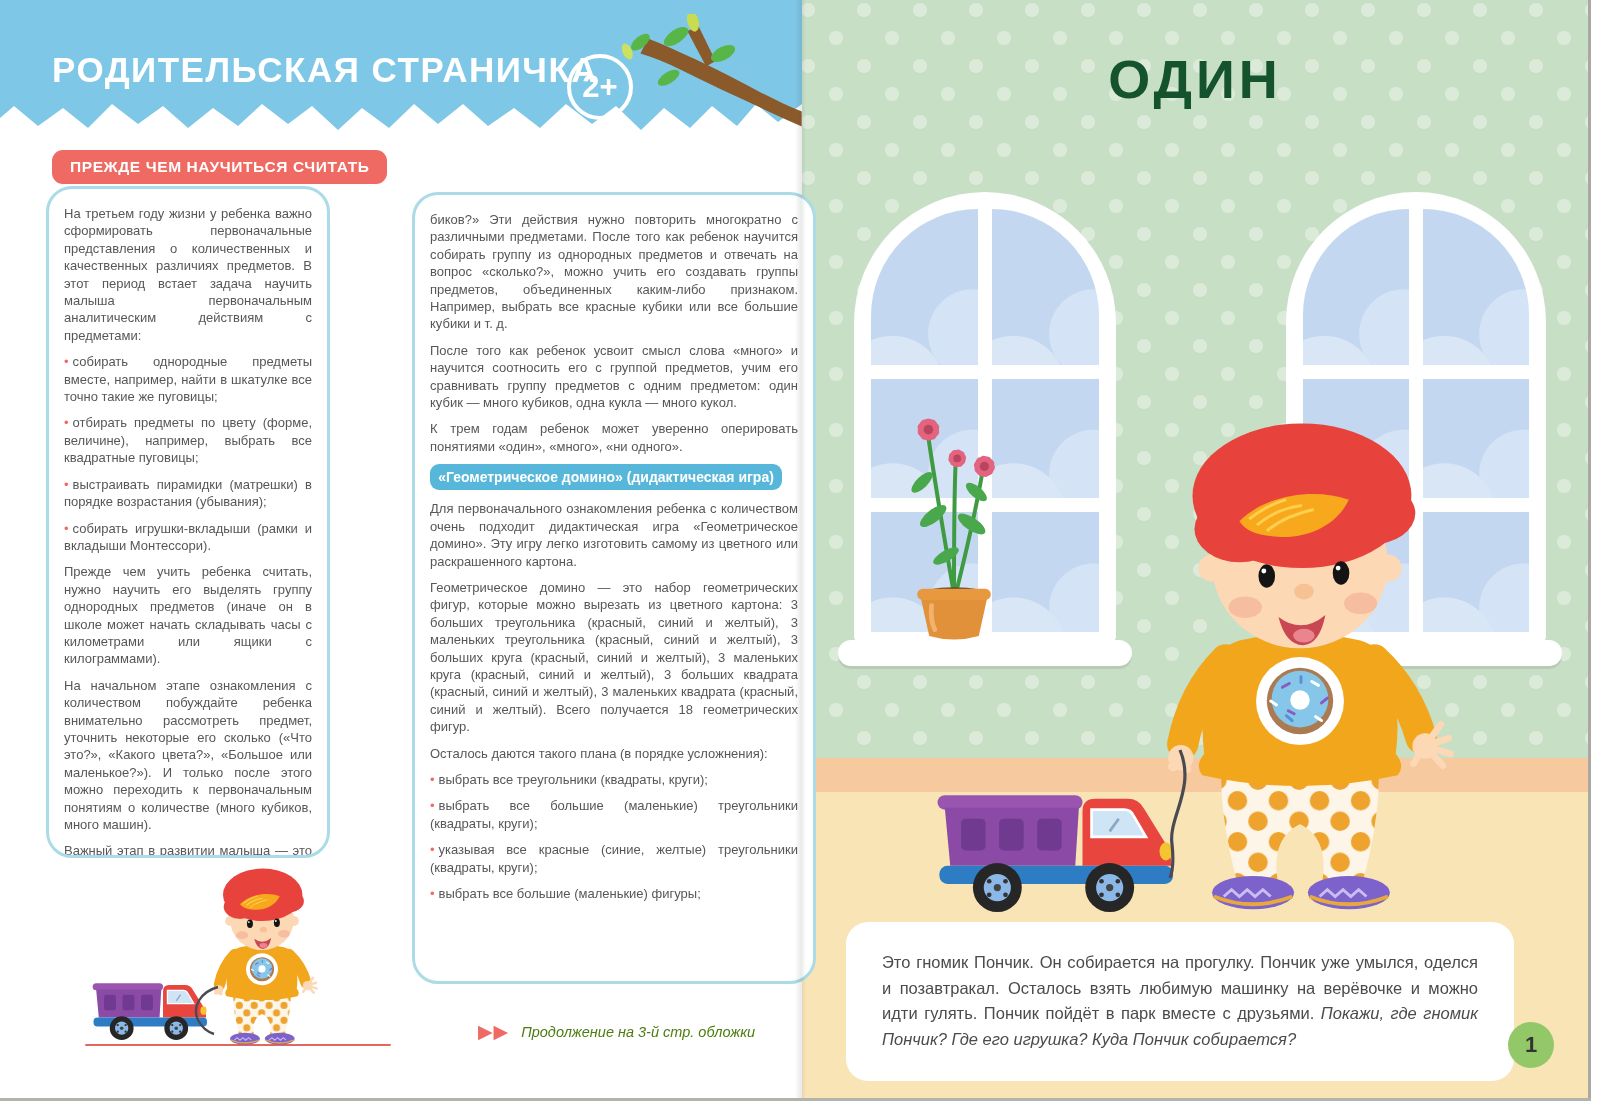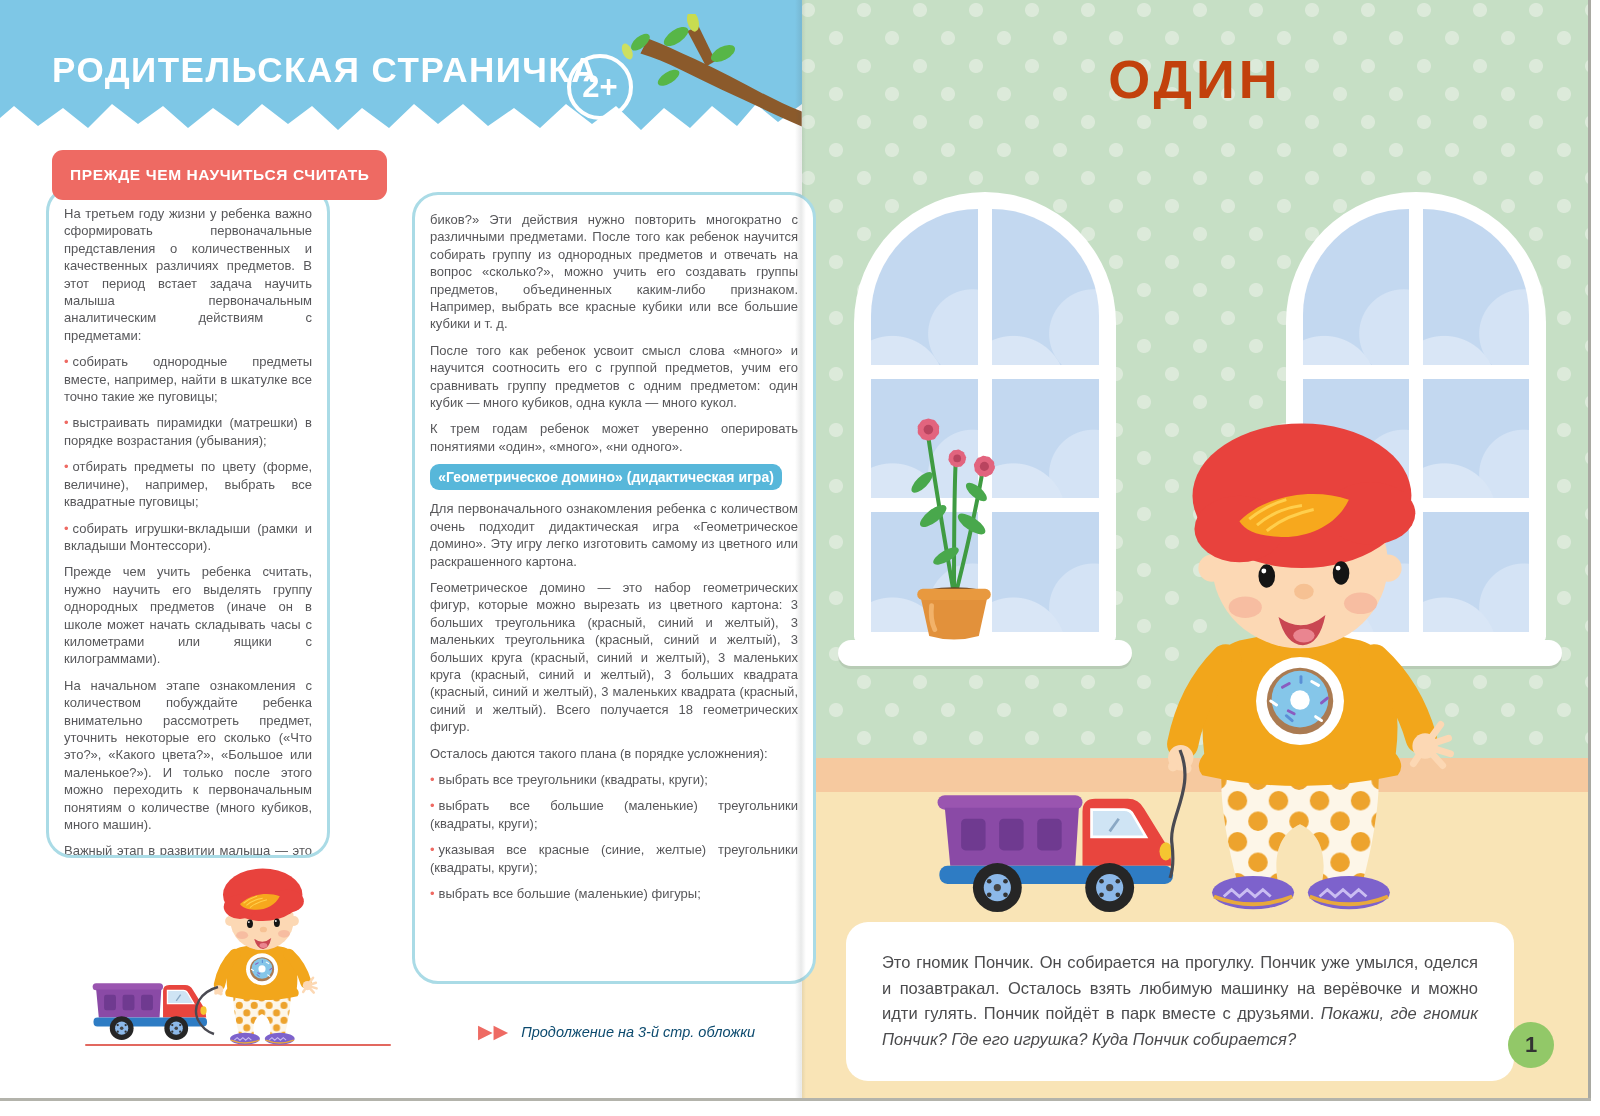--- a/index.html
+++ b/index.html
@@ -19,21 +19,21 @@
     letter-spacing:1.5px;white-space:nowrap;
   }
   #lp-badge{
     left:567px;top:54px;width:58px;height:58px;border:4px solid #ffffff;border-radius:50%;
     color:#ffffff;font-size:31px;font-weight:700;display:flex;align-items:center;justify-content:center;
   }
   #lp-branch{left:612px;top:14px;width:192px;height:122px;}
 
   #section-label{
     left:52px;top:150px;background:var(--accent-red,#ee6a63);color:#fff;
-    font-size:15.5px;font-weight:700;letter-spacing:.6px;padding:16px 18px;border-radius:11px;
+    font-size:15.5px;font-weight:700;letter-spacing:.6px;padding:8px 18px;border-radius:11px;
     white-space:nowrap;z-index:3;
   }
 
   .text-box{
     border:3px solid var(--box-border,#aadbe6);border-radius:26px;background:#fff;
     padding:16px 15px 12px 15px;box-sizing:border-box;overflow:hidden;z-index:1;
   }
   #box1{left:46px;top:186px;width:284px;height:672px;}
   #box2{left:412px;top:192px;width:404px;height:792px;}
 
@@ -48,37 +48,37 @@
   }
 
   #mini-illustration{left:80px;top:852px;width:320px;height:200px;}
   #mini-ground{left:5px;top:192px;width:306px;border-top:2.5px solid #e2685f;border-radius:2px;}
   #mini-truck{left:10px;top:118px;width:132px;height:75px;}
   #mini-boy{left:118px;top:8px;width:128px;height:188px;}
   #mini-string{left:0;top:0;width:320px;height:200px;}
 
   #lp-footer{left:478px;top:1022px;display:flex;align-items:center;gap:12px;}
   #footer-arrows{color:var(--accent-red,#ee6a63);font-size:19px;letter-spacing:1px;line-height:1;}
-  #footer-note{font-style:italic;color:#0c4a6e;font-size:14.5px;}
+  #footer-note{font-style:italic;color:#4d7c0f;font-size:14.5px;}
 
   
   #page-right{left:802px;top:0;width:786px;height:1098px;overflow:hidden;}
   #rp-wall{
     left:0;top:0;width:786px;height:758px;
     background-color:var(--wall-green,#c6dfc5);
     background-image:
       radial-gradient(circle,var(--wall-dot,#dceada) 6.5px,rgba(0,0,0,0) 7.5px),
       radial-gradient(circle,var(--wall-dot,#dceada) 6.5px,rgba(0,0,0,0) 7.5px);
     background-size:56px 56px;background-position:6px 10px,34px 38px;
   }
   #rp-baseboard{left:0;top:758px;width:786px;height:34px;background:var(--baseboard-peach,#f6c99f);}
   #rp-floor{left:0;top:792px;width:786px;height:306px;background:var(--floor-cream,#f9e4b6);}
 
   #rp-title{
-    left:0;top:48px;width:786px;text-align:center;color:#c2410c;
+    left:0;top:48px;width:786px;text-align:center;color:#14532d;
     font-size:54px;font-weight:800;letter-spacing:4px;
   }
 
   .window{background:#ffffff;border-radius:140px 140px 6px 6px;}
   #window-left{left:52px;top:192px;width:262px;height:450px;}
   #window-right{left:484px;top:192px;width:260px;height:450px;}
   .panes{
     position:absolute;left:17px;right:17px;top:17px;bottom:10px;
     display:grid;grid-template-columns:1fr 1fr;grid-template-rows:1.3fr 1fr 1fr;gap:14px;
   }
@@ -300,22 +300,22 @@
 
   <svg id="lp-branch" class="abs" viewBox="0 0 200 130">
       <use href="#sym-branch"></use>
     </svg>
 
   <div id="section-label" class="abs">ПРЕЖДЕ ЧЕМ НАУЧИТЬСЯ СЧИТАТЬ</div>
 
   <div id="box1" class="abs text-box body-text">
     <p>На третьем году жизни у ребенка важно сформировать первоначальные представления о количественных и качественных различиях предметов. В этот период встает задача научить малыша первоначальным аналитическим действиям с предметами:</p>
     <p class="bullet"><span class="b-dot">•</span><span>собирать однородные предметы вместе, например, найти в шкатулке все точно такие же пуговицы;</span></p>
+    <p class="bullet"><span class="b-dot">•</span><span>отбирать предметы по цвету (форме, величине), например, выбрать все квадратные пуговицы;</span></p>
     <p class="bullet"><span class="b-dot">•</span><span>выстраивать пирамидки (матрешки) в порядке возрастания (убывания);</span></p>
-    <p class="bullet"><span class="b-dot">•</span><span>отбирать предметы по цвету (форме, величине), например, выбрать все квадратные пуговицы;</span></p>
     <p class="bullet"><span class="b-dot">•</span><span>собирать игрушки-вкладыши (рамки и вкладыши Монтессори).</span></p>
     <p>Прежде чем учить ребенка считать, нужно научить его выделять группу однородных предметов (иначе он в школе может начать складывать часы с километрами или ящики с килограммами).</p>
     <p>На начальном этапе ознакомления с количеством побуждайте ребенка внимательно рассмотреть предмет, уточнить некоторые его сколько («Что это?», «Какого цвета?», «Большое или маленькое?»). И только после этого можно переходить к первоначальным понятиям о количестве (много кубиков, много машин).</p>
     <p>Важный этап в развитии малыша — это умение создавать группу из однородных предметов. Учить его этому лучше на наглядном примере. Например, вы ставите перед ребенком кубики (один за другим) и комментируете свои действия: «Один кубик, еще один, и еще один, и еще кубик». Затем, указывая на кубики, говорите: «Вот сколько кубиков! Много кубиков!» А затем спросите ребенка: «Сколько ку-</p>
   </div>
 
   <div id="box2" class="abs text-box body-text">
     <p>биков?» Эти действия нужно повторить многократно с различными предметами. После того как ребенок научится собирать группу из однородных предметов и отвечать на вопрос «сколько?», можно учить его создавать группы предметов, объединенных каким-либо признаком. Например, выбрать все красные кубики или все большие кубики и т. д.</p>
     <p>После того как ребенок усвоит смысл слова «много» и научится соотносить его с группой предметов, учим его сравнивать группу предметов с одним предметом: один кубик — много кубиков, одна кукла — много кукол.</p>
     <p>К трем годам ребенок может уверенно оперировать понятиями «один», «много», «ни одного».</p>

